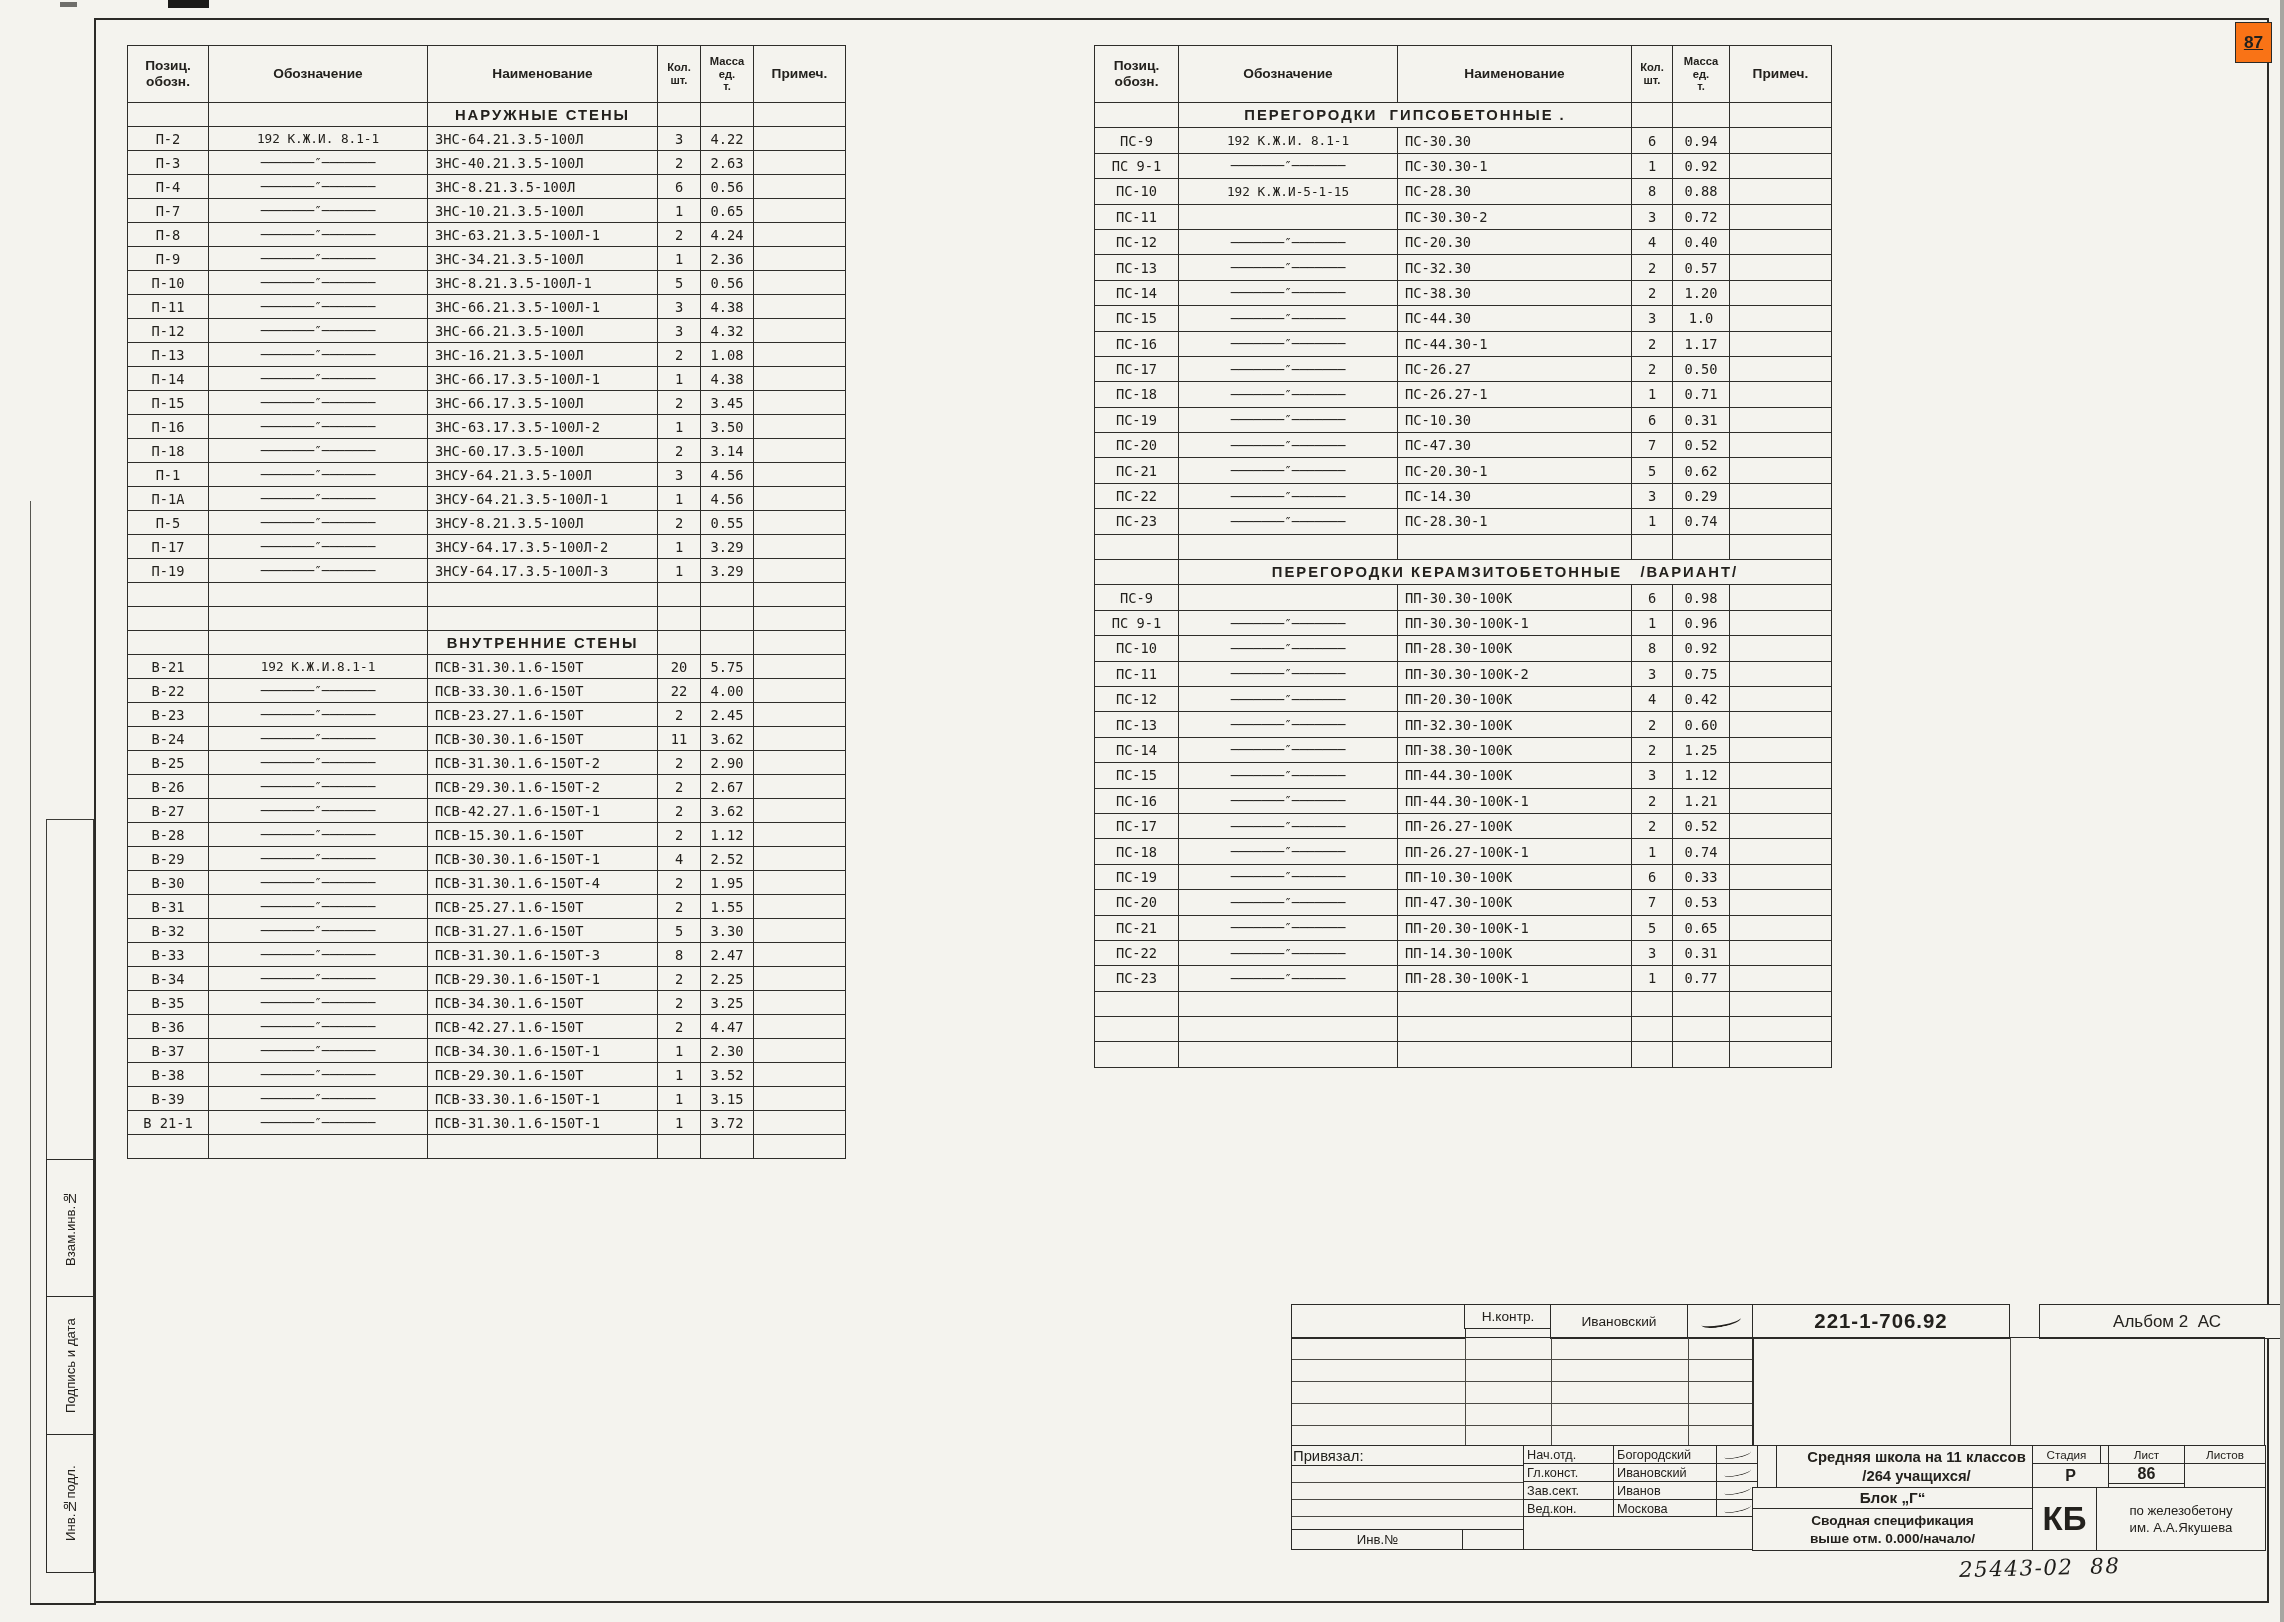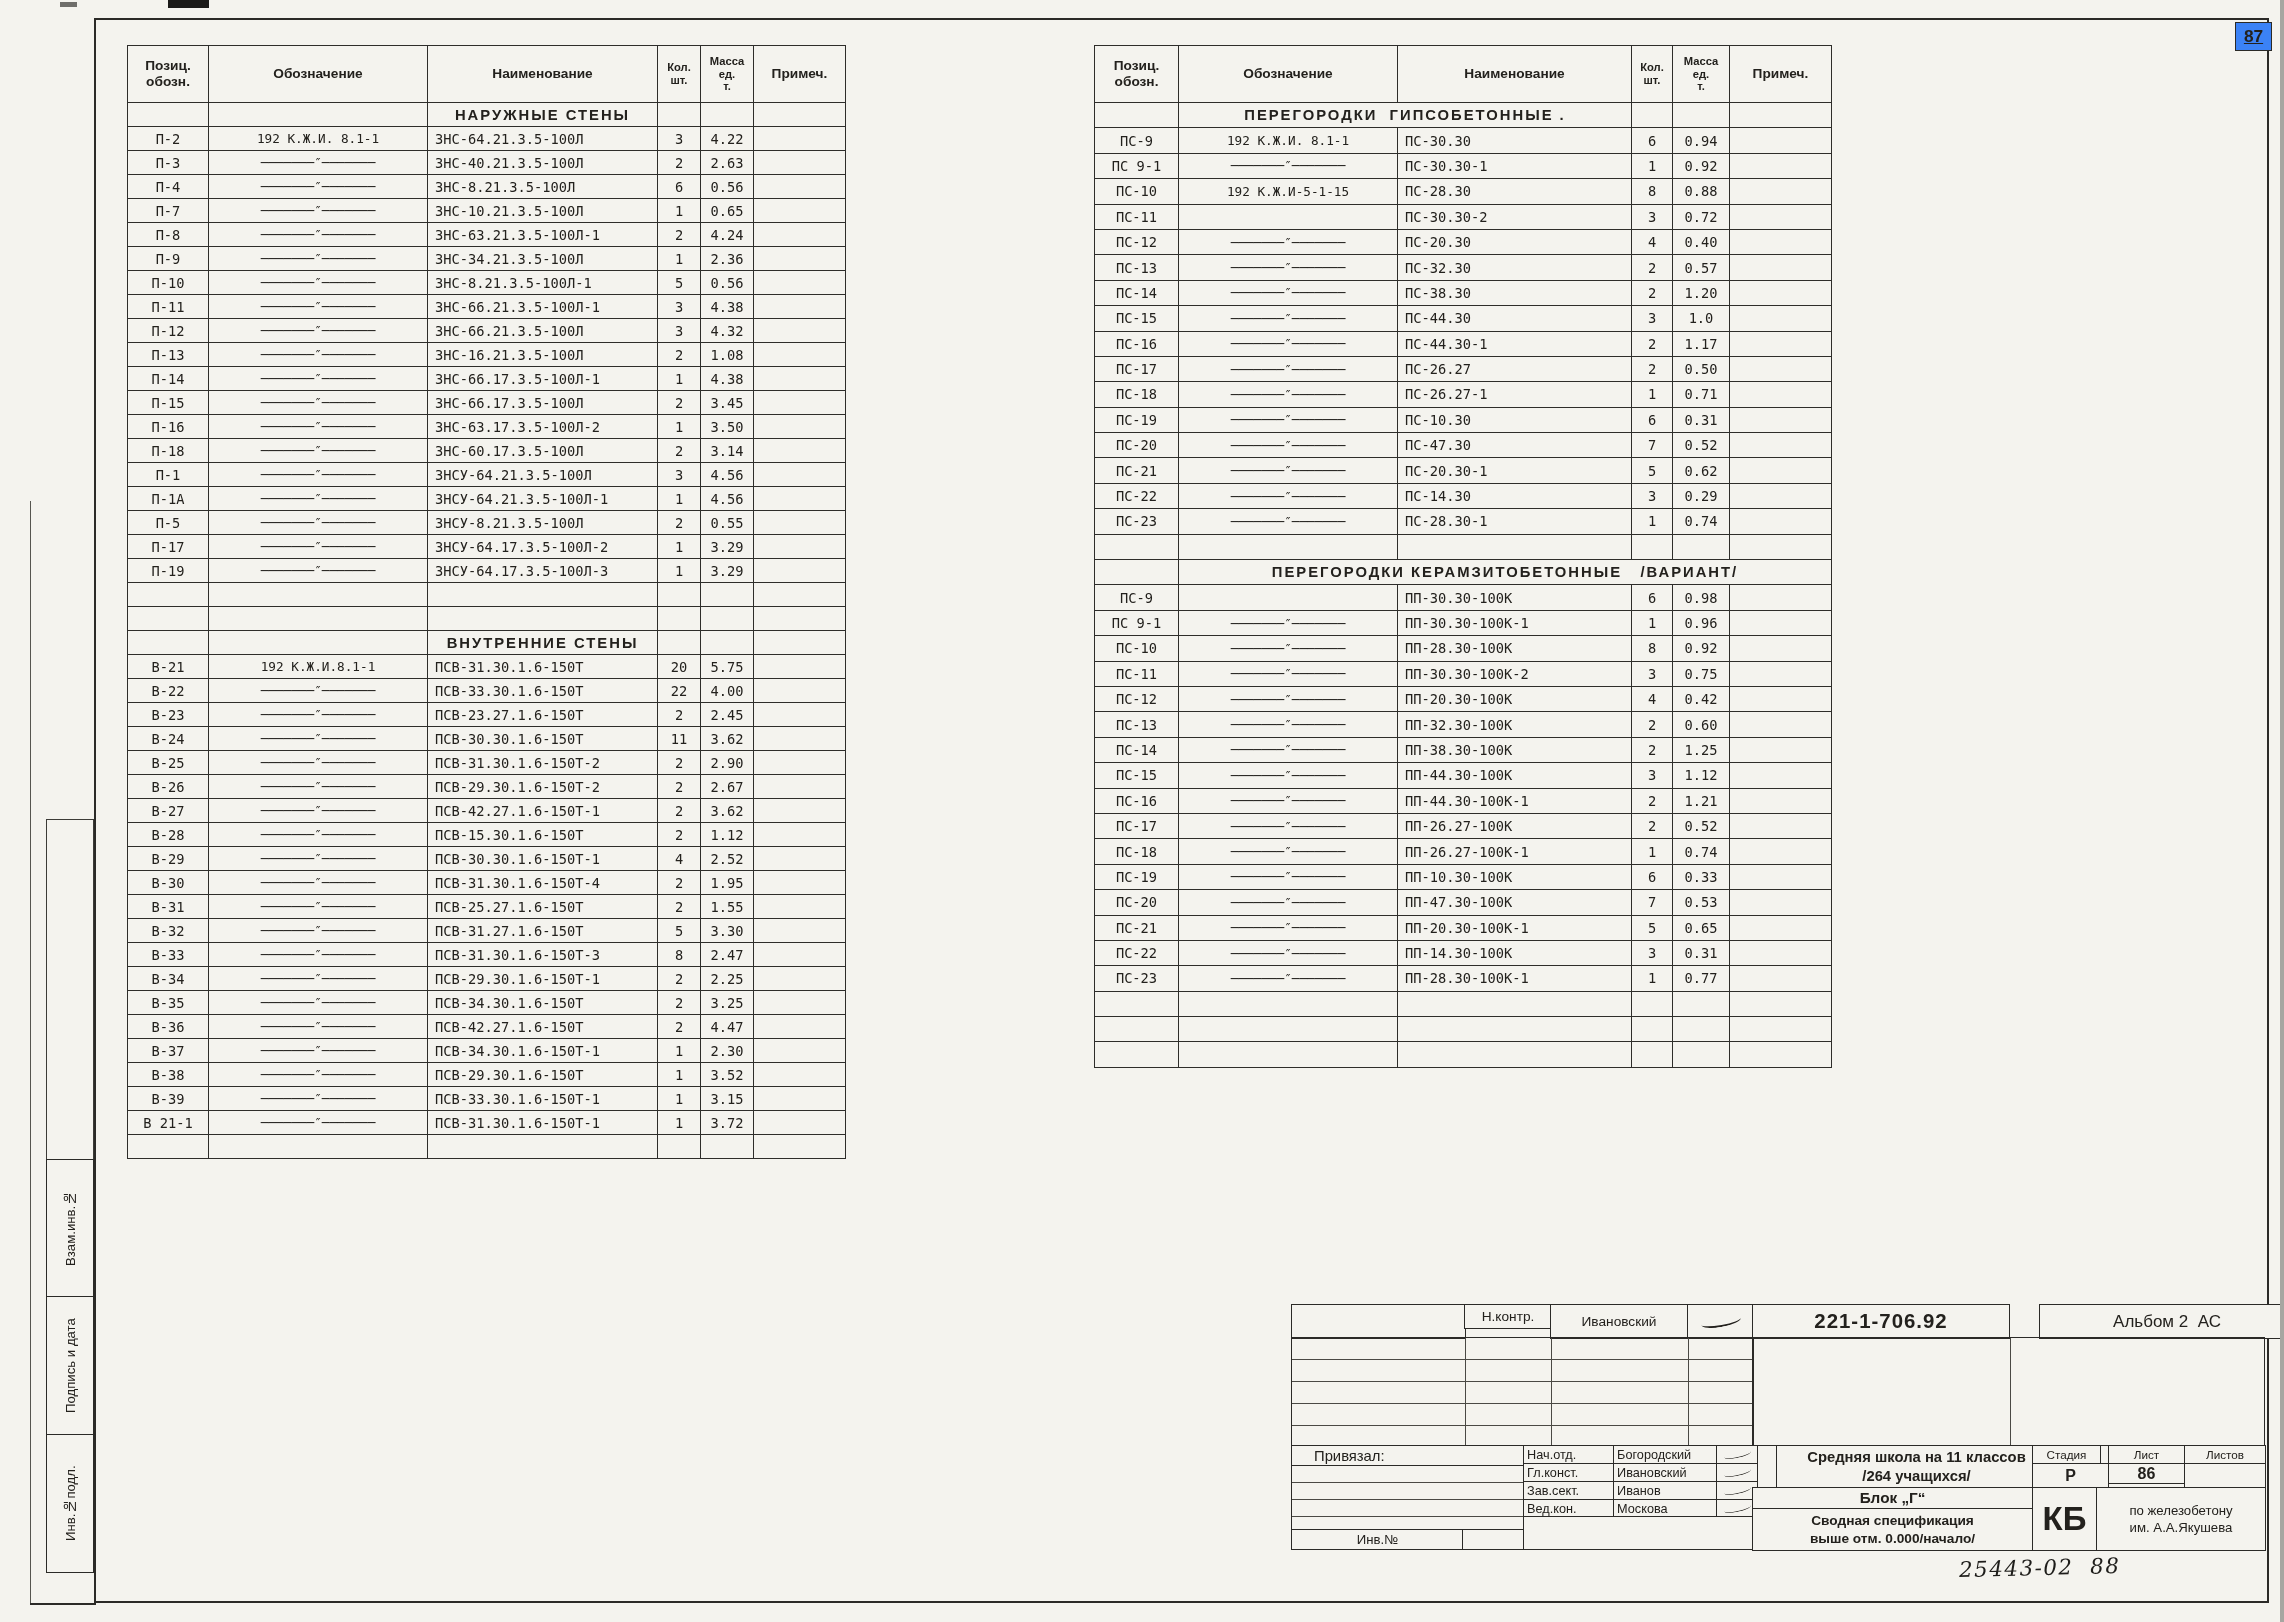--- a/index.html
+++ b/index.html
@@ -1,23 +1,23 @@
 <!DOCTYPE html>
 <html style="font-size:8.1px"><head>
 <meta charset="utf-8">
 <style>
   html,body{margin:0;padding:0;}
   body{width:2284px;height:1622px;background:#e8e7e2;}
   .sheet{position:relative;width:2284px;height:1622px;background:#f4f3ee;overflow:hidden;
          font-family:"Liberation Sans",sans-serif;color:#23211d;}
   .frame{position:absolute;left:94px;top:18.3px;width:2175px;height:1585px;
          border:2px solid #2b2a27;box-sizing:border-box;}
-  .pagenum{position:absolute;left:2235px;top:22.4px;width:37px;height:29px;border:1.5px solid #2b2a27;
+  .pagenum{position:absolute;left:2235px;top:22.4px;width:37px;height:41px;border:1.5px solid #2b2a27;
            box-sizing:border-box;display:flex;align-items:center;justify-content:center;
-           font:700 17.3px "Liberation Sans",sans-serif;background:#3b82f6;text-decoration:underline;}
+           font:700 17.3px "Liberation Sans",sans-serif;background:#f97316;text-decoration:underline;}
   
   .spec{position:absolute;border-collapse:collapse;table-layout:fixed;background:#f4f3ee;}
   .spec th,.spec td{border:1.5px solid #2e2d2a;padding:0 4.1px;overflow:hidden;box-sizing:border-box;}
   .spec thead th{height:57px;font:700 13.7px "Liberation Sans",sans-serif;white-space:pre-line;
                  text-align:center;vertical-align:middle;line-height:1.15;}
   .spec thead th.col-qty,.spec thead th.col-mass{font-size:11.2px;padding:0 1px;}
   .spec td{font:400 13.7px "DejaVu Sans Mono",monospace;text-align:center;vertical-align:middle;}
   .spec td.col-name{text-align:left;padding-left:7.1px;}
   .spec td.col-des{font-size:12.7px;white-space:nowrap;}
   .left-spec{left:127px;top:45px;width:718px;}
@@ -39,21 +39,21 @@
   .tb-album{left:718px;top:0;width:256px;height:35px;font-size:17px;margin-left:30px;}
   .tb-midleft{left:0;top:33px;width:463px;height:109px;
       background:
         linear-gradient(#4a4944,#4a4944) 173px 0/1px 100% no-repeat,
         linear-gradient(#4a4944,#4a4944) 259px 0/1px 100% no-repeat,
         linear-gradient(#4a4944,#4a4944) 396px 0/1px 100% no-repeat,
         repeating-linear-gradient(180deg,transparent 0 21px,#4a4944 21px 22px);}
   .tb-midright{left:461px;top:33px;width:513px;height:109px;
       background:linear-gradient(#4a4944,#4a4944) 257px 0/1px 100% no-repeat;}
   .tb-priv{left:0;top:141px;width:233px;height:21.4px;justify-content:flex-start;
-           padding-left:22px;font-size:14.8px;}
+           padding-left:1px;font-size:14.8px;}
   .tb-leftlow{left:0;top:161px;width:233px;height:66px;
       background:repeating-linear-gradient(180deg,transparent 0 16px,#4a4944 16px 17px);}
   .tb-inv{left:0;top:225px;width:173px;height:21px;font-size:13.2px;}
   .tb-invrest{left:171px;top:225px;width:62px;height:21px;}
   .signers{position:absolute;left:232px;top:141px;width:233px;border-collapse:collapse;table-layout:fixed;}
   .signers td{border:1.5px solid #2b2a27;height:18px;font:400 12.7px "Liberation Sans",sans-serif;
               padding:0 3.1px;box-sizing:border-box;text-align:left;vertical-align:middle;background:#f4f3ee;}
   .signers td.col-sig{text-align:center;}
   .signers td.col-sig::after{content:"";display:inline-block;width:26.5px;height:6.1px;
       border-bottom:1.5px solid #23211d;border-radius:0 0 100% 100%/0 0 100% 100%;transform:rotate(-12deg);}

